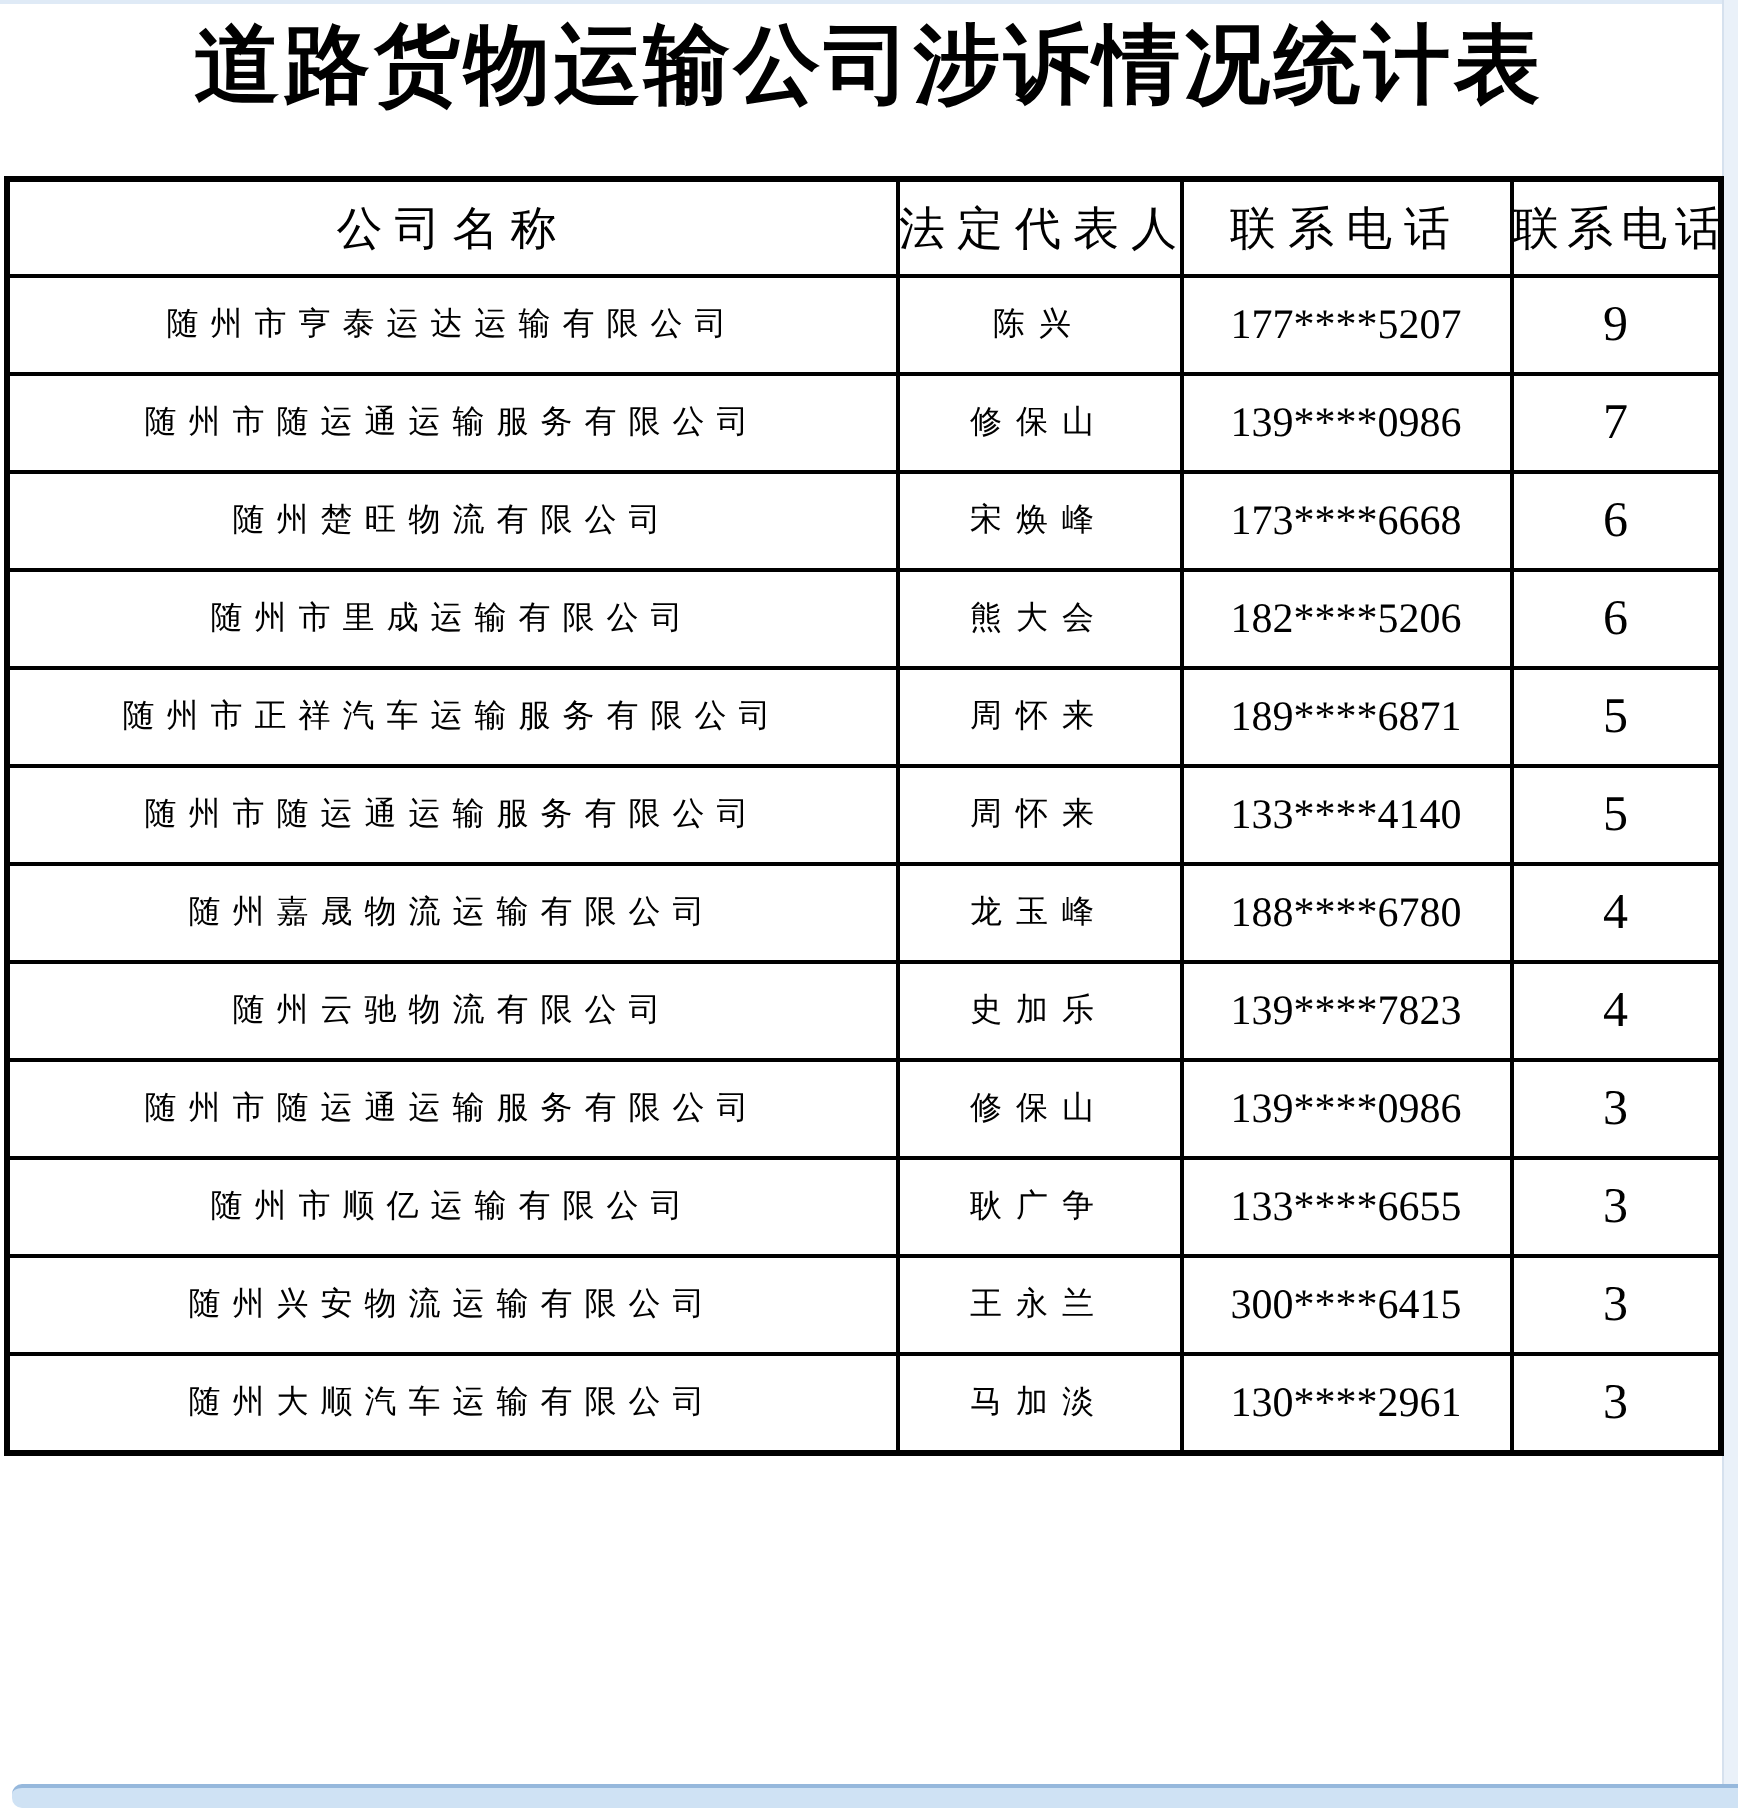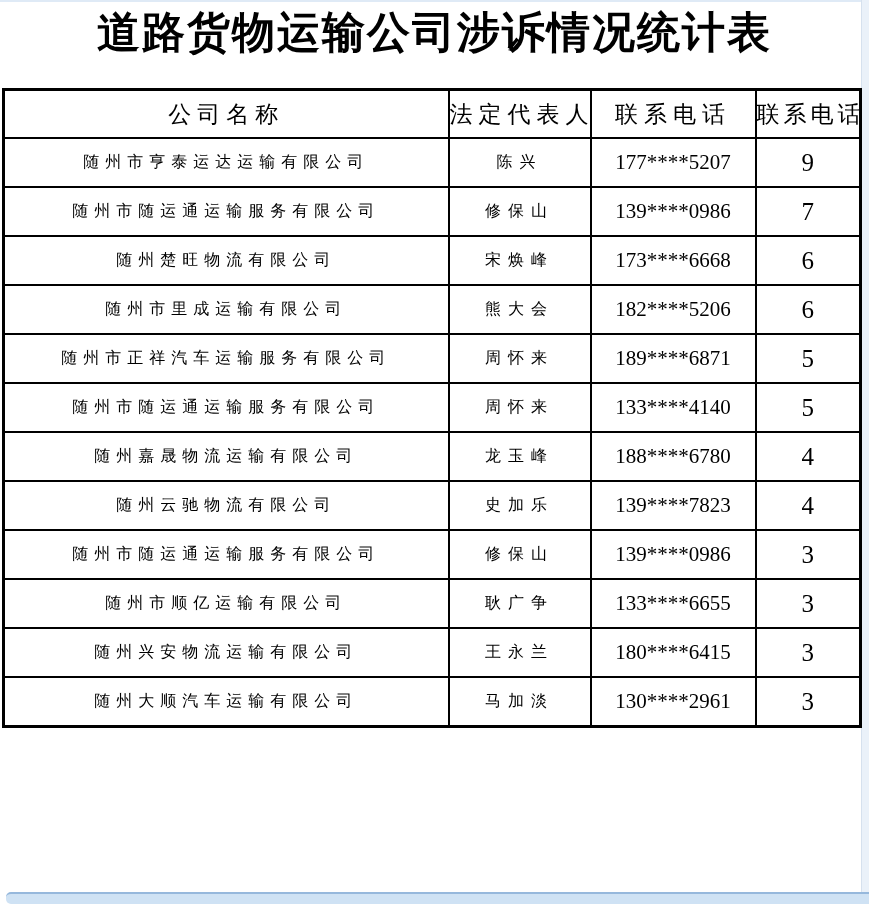--- a/index.html
+++ b/index.html
@@ -161,21 +161,21 @@
         </tr>
         <tr>
           <td class="c-company">随州市顺亿运输有限公司</td>
           <td class="c-rep">耿广争</td>
           <td class="c-phone">133****6655</td>
           <td class="c-count">3</td>
         </tr>
         <tr>
           <td class="c-company">随州兴安物流运输有限公司</td>
           <td class="c-rep">王永兰</td>
-          <td class="c-phone">180****6415</td>
+          <td class="c-phone">300****6415</td>
           <td class="c-count">3</td>
         </tr>
         <tr>
           <td class="c-company">随州大顺汽车运输有限公司</td>
           <td class="c-rep">马加淡</td>
           <td class="c-phone">130****2961</td>
           <td class="c-count">3</td>
         </tr>
       </tbody>
     </table>

